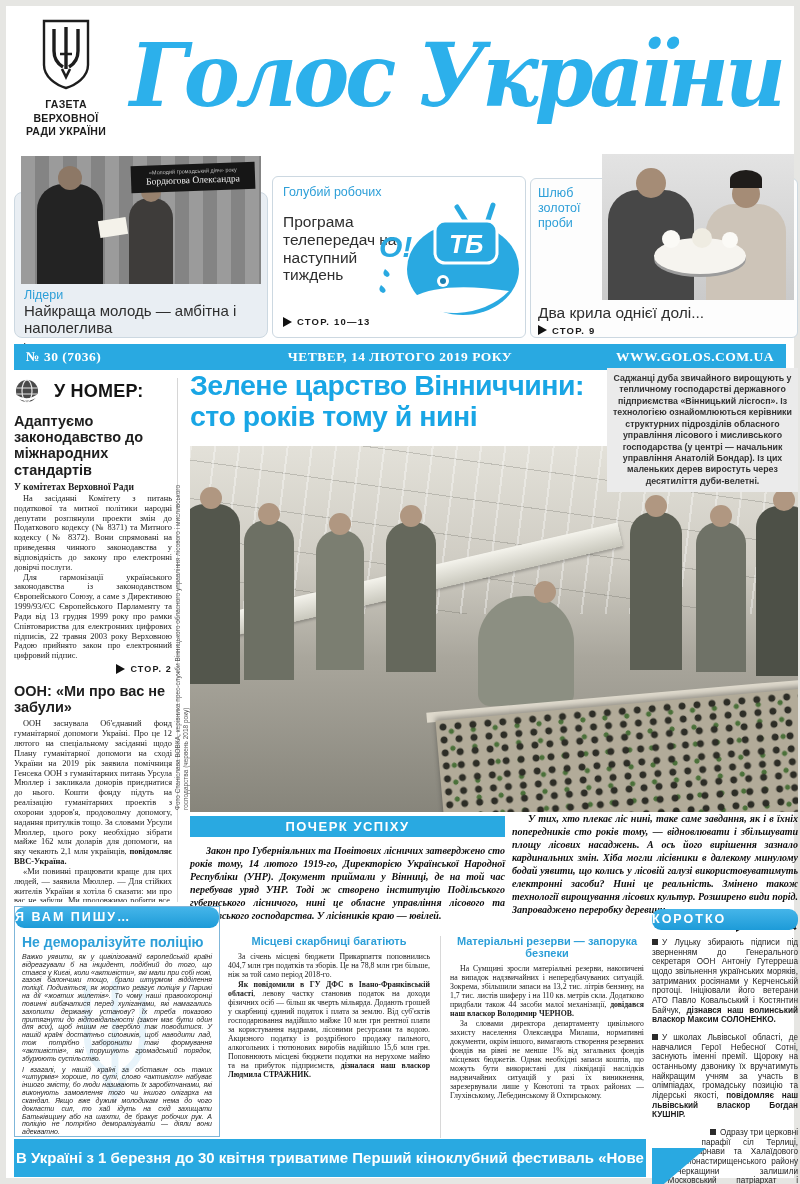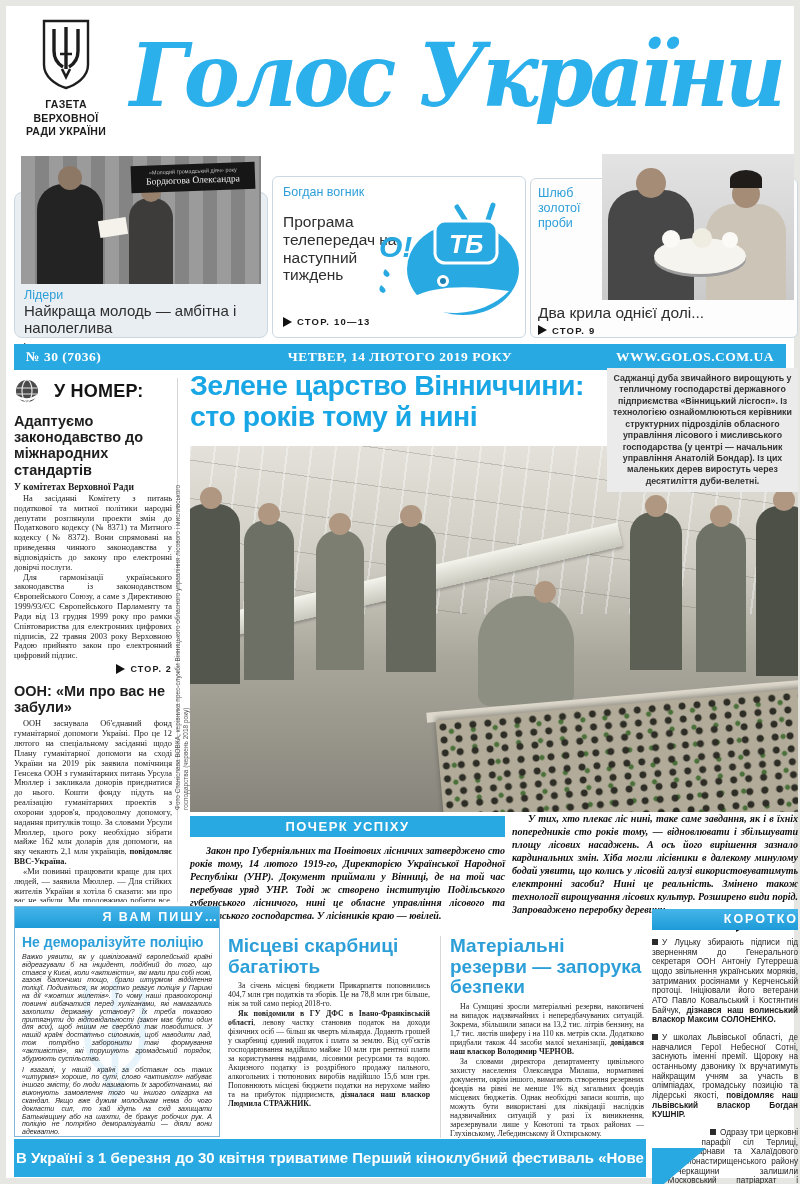--- a/index.html
+++ b/index.html
@@ -105,37 +105,37 @@
                    letter-spacing:1.5px; text-align:center; line-height:21px; }
   .lede{ position:absolute; font-family:"Liberation Serif", serif; font-weight:bold; font-style:italic;
          font-size:10px; line-height:1.3; text-align:justify; color:#0d0d0d; }
   .lede .ind{ text-indent:16px; display:block; }
   .lede-l{ left:184px; top:838px; width:315px; }
   .lede-r{ left:506px; top:806px; width:286px; }
   .lede .pageref{ justify-content:flex-end; margin-top:5px; font-size:9.5px; }
 
   
   .banner{ background:linear-gradient(180deg,#45b5e9,#1d9bd8); color:#fff; font-weight:bold;
-           font-size:12.5px; letter-spacing:2px; text-align:right; height:21px; line-height:21px; }
+           font-size:12.5px; letter-spacing:2px; text-align:left; height:21px; line-height:21px;border-radius:9px; }
 
   
   .letters{ position:absolute; left:8px; top:900px; width:206px; height:231px; border:1px solid #7fb6d9;
             background:#fff; overflow:hidden; }
   .letters .inner{ position:relative; padding:4px 7px; }
   .letters .wm{ position:absolute; left:40px; top:30px; opacity:.35; }
   .letters-title{ font-size:14px; font-weight:600; color:var(--rubric); margin:2px 0 3px; }
   .letters p{ font-size:7px; font-style:italic; line-height:1.12; text-align:justify; color:#1d1d1d;
               margin-bottom:3px; position:relative; }
 
   
   .events-banner{ position:absolute; left:222px; top:903px; width:416px; }
   .event-art{ position:absolute; top:930px; height:202px; overflow:hidden; }
   .ev-1{ left:222px; width:202px; }
   .ev-2{ left:434px; width:204px; border-left:1px solid #d8d8d8; padding-left:9px; }
-  .event-title{ font-size:19px; font-weight:600; color:var(--rubric); line-height:1.08; margin-bottom:4px; }
+  .event-title{ font-size:11px; font-weight:600; color:var(--rubric); line-height:1.08; margin-bottom:4px;text-align:center; }
   .event-body{ font-family:"Liberation Serif", serif; font-size:7.8px; line-height:1.16;
                text-align:justify; color:#191919; }
   .event-body .ind{ text-indent:10px; display:block; margin-bottom:1px; }
 
   
   .briefs{ position:absolute; left:646px; top:903px; width:146px; height:272px; }
   .brief{ font-size:8.2px; line-height:1.18; text-align:justify; color:#1d1d1d; margin-top:8px; }
   .brief .sq{ display:inline-block; width:6px; height:6px; background:#2b2b2b; margin-right:4px; }
   .brief b{ font-weight:bold; }
   .corner-tri{ float:left; width:54px; height:46px; background:var(--accent);
@@ -184,21 +184,21 @@
       <div class="rubric">Лідери</div>
       <div class="teaser-title">Найкраща молодь — амбітна і наполеглива</div>
       <div class="pageref" style="margin-top:6px;">
         <span class="arrow"></span>
         <span>СТОР. 6</span>
       </div>
     </div>
   </div>
 
   <div class="teaser t-mid">
-    <div class="rubric">Богдан вогник</div>
+    <div class="rubric">Голубий робочих</div>
     <div class="teaser-title">Програма телепередач на наступний тиждень</div>
     <div class="pageref">
       <span class="arrow"></span>
       <span>СТОР. 10—13</span>
     </div>
     <svg width="150" height="128" viewBox="0 0 150 128" style="position:absolute;right:2px;top:18px;">
       <text x="6" y="62" font-size="30" font-weight="bold" font-style="italic" fill="#29a9e1" font-family="Liberation Sans, sans-serif">О!</text>
       <path d="M12 74 q-4 6 2 8 q6 -2 -2 -8 Z" fill="#29a9e1"></path>
       <path d="M8 90 q-4 6 2 8 q6 -2 -2 -8 Z" fill="#29a9e1"></path>
       <ellipse cx="90" cy="74" rx="56" ry="46" fill="#29a9e1"></ellipse>

